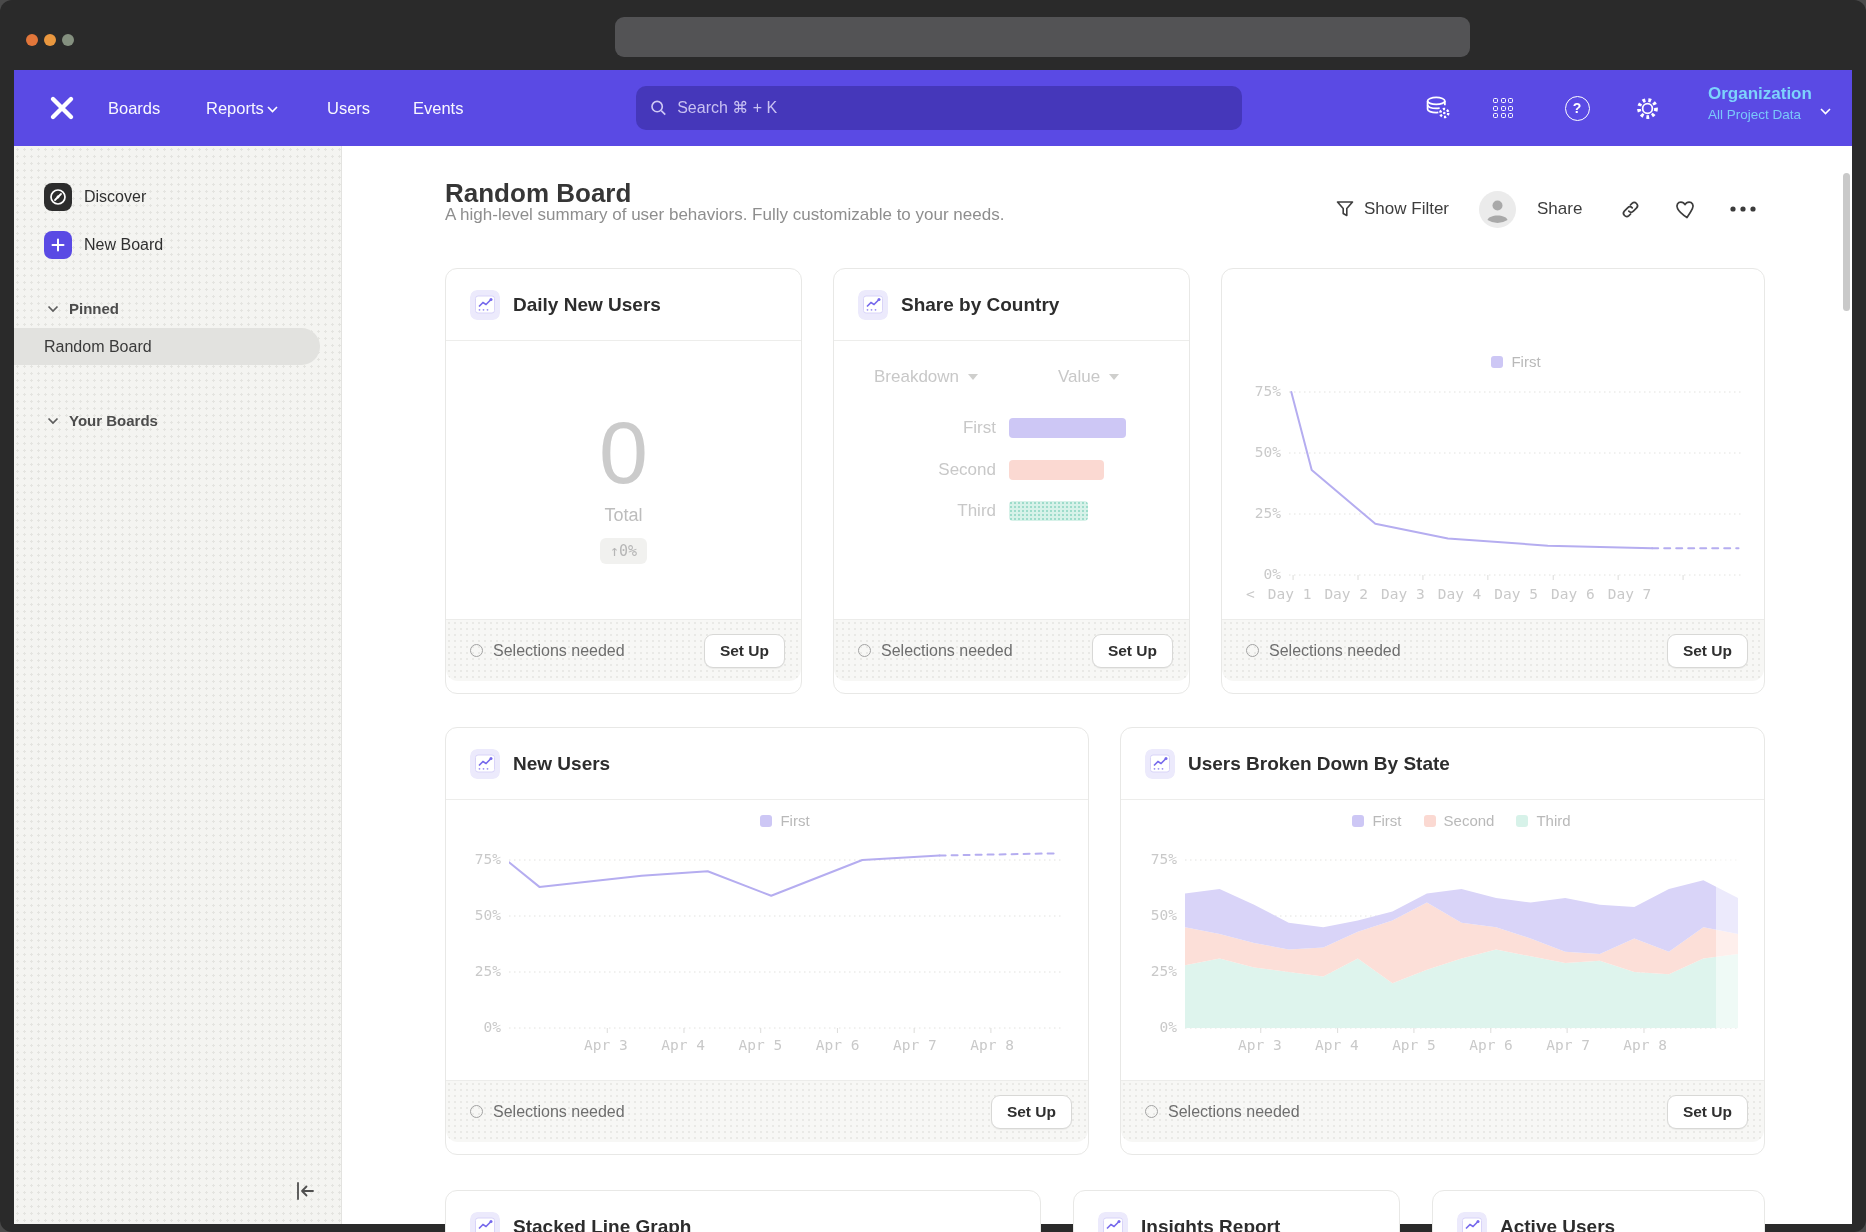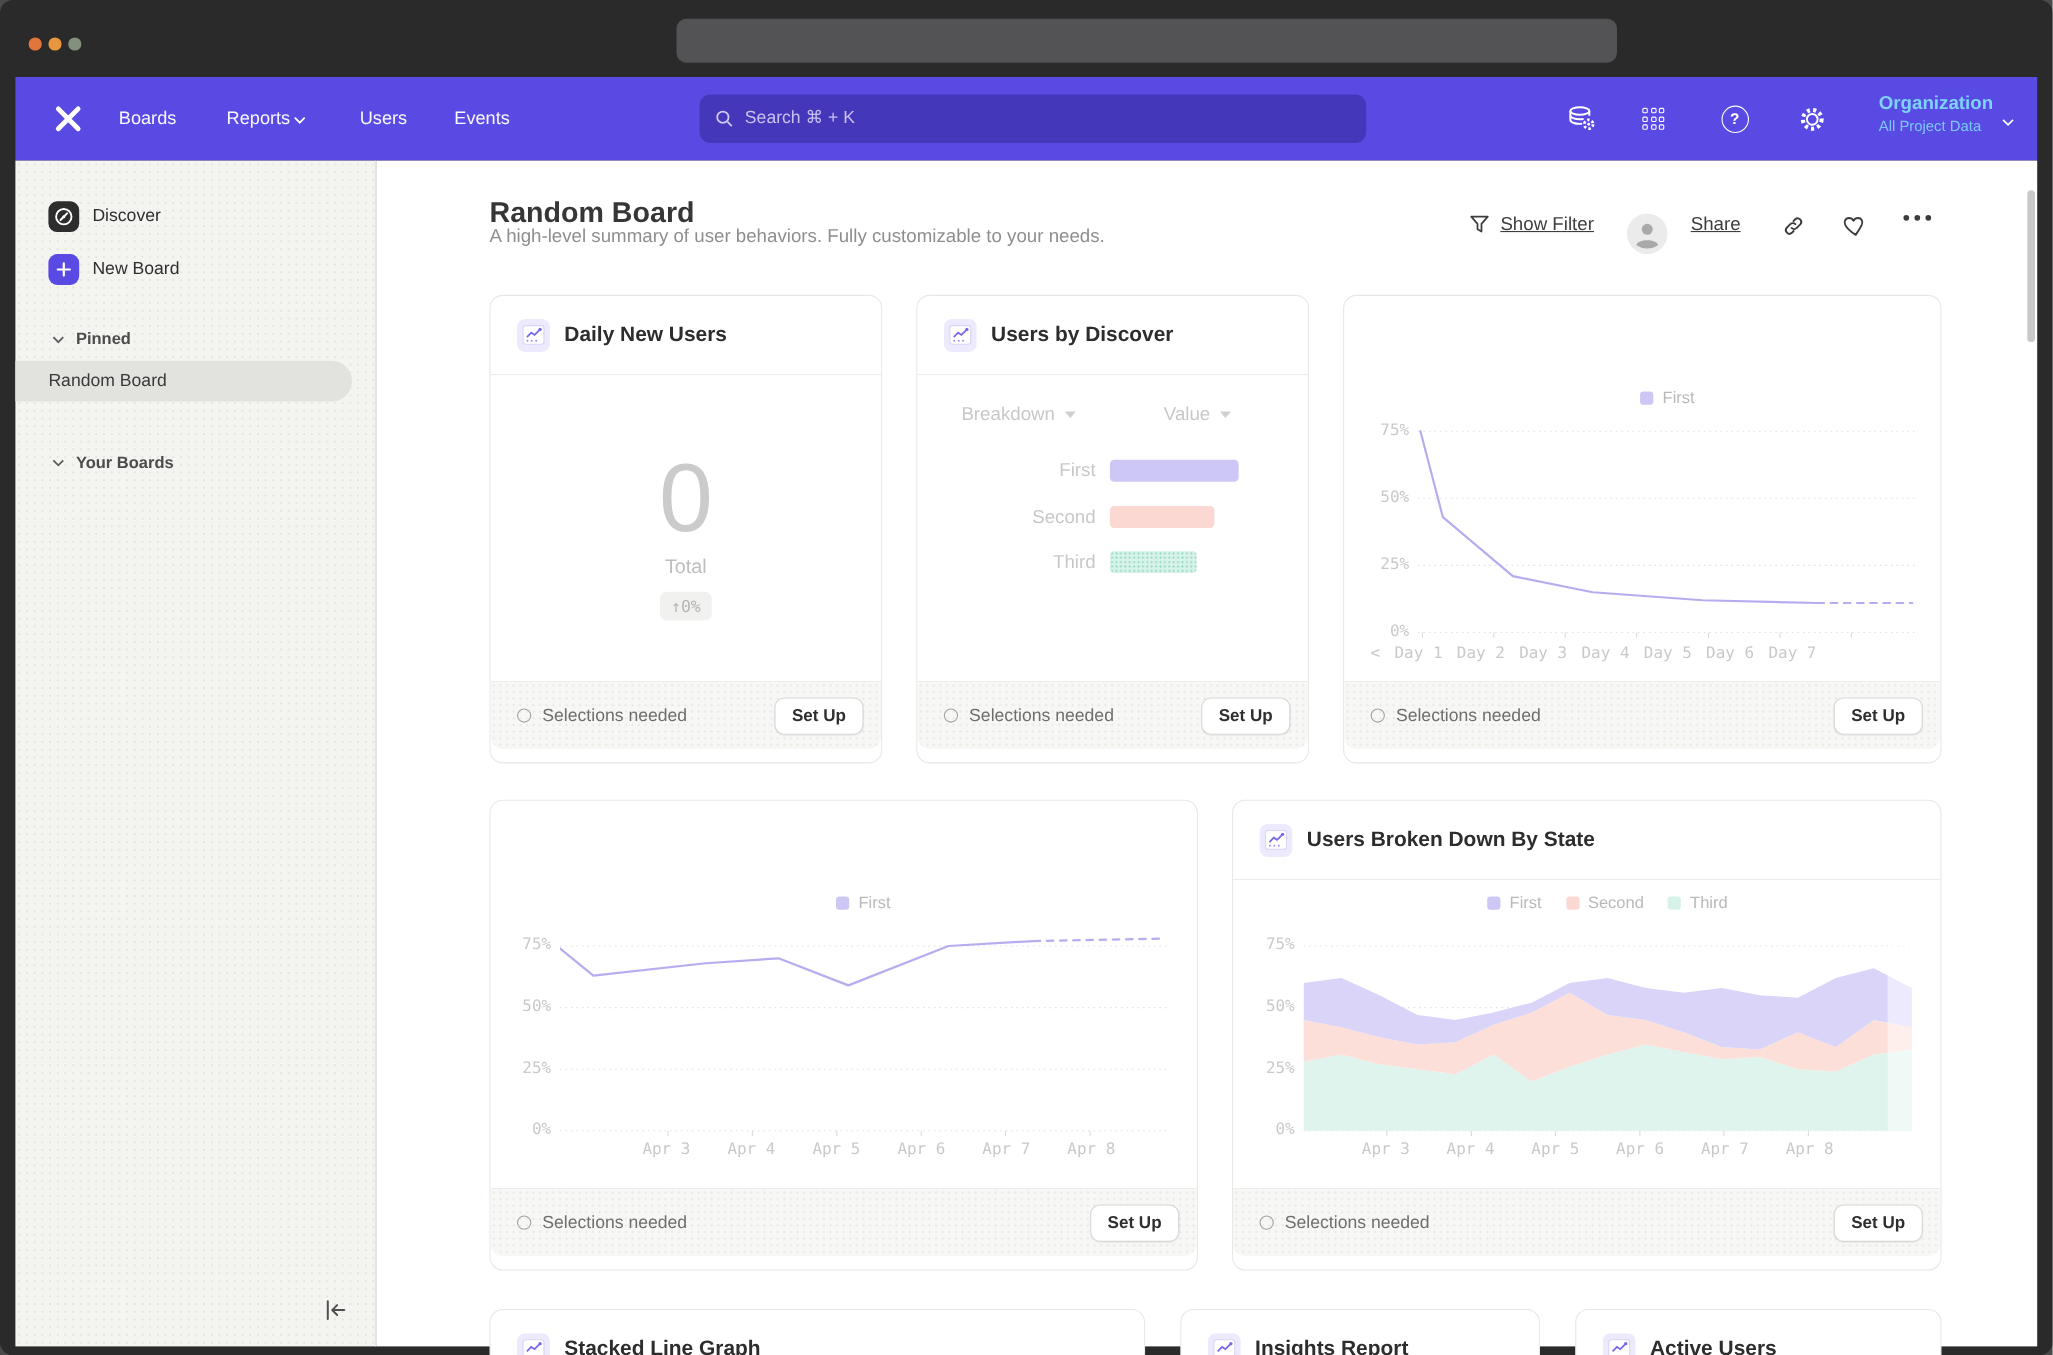--- a/index.html
+++ b/index.html
@@ -36,21 +36,21 @@
   .sb-item { position:absolute; display:flex; align-items:center; cursor:default; }
   .sb-label { font-size:16px; color:#2f2f2f; font-weight:500; }
   .sb-section { font-size:15px; color:#4c4c4c; font-weight:600; }
   .sb-selected { position:absolute; left:0; top:182px; width:306px; height:37px; background:#e2e2df; border-radius:0 19px 19px 0; display:flex; align-items:center; }
   .iconbox { width:28px; height:28px; border-radius:8px; display:flex; align-items:center; justify-content:center; }
 
   
   .main { position:absolute; left:342px; top:146px; width:1510px; height:1078px; background:#fff; }
   .page-title { position:absolute; left:103px; top:32px; font-size:26px; font-weight:700; color:#363636; }
   .page-sub { position:absolute; left:103px; top:59px; font-size:17px; color:#8e8e8e; }
-  .hact { position:absolute; top:48px; height:30px; display:flex; color:#3d3d3d; font-size:17px; cursor:default;text-decoration:underline; }
+  .hact { position:absolute; top:48px; height:30px; display:flex; align-items:center; color:#3d3d3d; font-size:17px; cursor:default; }
   .scroll-thumb { position:absolute; left:1501px; top:27px; width:7px; height:138px; border-radius:4px; background:#c9c9c9; }
 
   
   .card { position:absolute; background:#fff; border:1px solid #e8e8e6; border-radius:12px; }
   .card-head { position:absolute; left:0; top:0; right:0; height:72px; border-bottom:1px solid #ededeb; display:flex; align-items:center; }
   .card-icon { position:absolute; left:24px; top:21px; width:30px; height:30px; border-radius:7px; }
   .card-title { position:absolute; left:67px; font-size:19px; font-weight:700; color:#2d2d2d; }
   .card-footer { position:absolute; left:0; right:0; bottom:12px; height:62px;
     background-color:#f7f7f5;
     background-image:radial-gradient(#e9e9e6 1px, transparent 1.1px);
@@ -274,21 +274,21 @@
       <div class="card-head">
         <svg class="card-icon" viewBox="0 0 30 30">
           <rect width="30" height="30" rx="7" fill="#eceafc"></rect>
           <rect x="5.5" y="6" width="19" height="17" rx="2.5" fill="#fff" stroke="#d9d4f8"></rect>
           <path d="M9 16.5 L13 12.5 L16 14.5 L21 9.5" stroke="#7568ec" stroke-width="1.6" fill="none"></path>
           <circle cx="21" cy="9.5" r="1.5" fill="#7568ec"></circle>
           <circle cx="9.5" cy="19.8" r=".9" fill="#9a8ff2"></circle>
               <circle cx="13.5" cy="19.8" r=".9" fill="#9a8ff2"></circle>
               <circle cx="17.5" cy="19.8" r=".9" fill="#9a8ff2"></circle>
         </svg>
-        <span class="card-title">Users by Discover</span>
+        <span class="card-title">Share by Country</span>
       </div>
       <div class="dd" style="left:40px;top:98px">
         <span>Breakdown</span>
             <span class="caret"></span>
       </div>
       <div class="dd" style="left:224px;top:98px">
         <span>Value</span>
             <span class="caret"></span>
       </div>
       <span class="bar-row-label" style="top:149px">First</span>
@@ -339,20 +339,32 @@
         <span>Day 7</span>
       </div>
       <div class="card-footer">
         <span class="status-circle"></span>
         <span class="status-text">Selections needed</span>
         <button class="setup-btn">Set Up</button>
       </div>
     </div>
 
     <div class="card" style="left:103px;top:581px;width:644px;height:428px">
+      <div class="card-head">
+        <svg class="card-icon" viewBox="0 0 30 30">
+          <rect width="30" height="30" rx="7" fill="#eceafc"></rect>
+          <rect x="5.5" y="6" width="19" height="17" rx="2.5" fill="#fff" stroke="#d9d4f8"></rect>
+          <path d="M9 16.5 L13 12.5 L16 14.5 L21 9.5" stroke="#7568ec" stroke-width="1.6" fill="none"></path>
+          <circle cx="21" cy="9.5" r="1.5" fill="#7568ec"></circle>
+          <circle cx="9.5" cy="19.8" r=".9" fill="#9a8ff2"></circle>
+              <circle cx="13.5" cy="19.8" r=".9" fill="#9a8ff2"></circle>
+              <circle cx="17.5" cy="19.8" r=".9" fill="#9a8ff2"></circle>
+        </svg>
+        <span class="card-title">New Users</span>
+      </div>
       <div class="legend" style="left:63px;top:84px;width:552px">
         <span class="swatch sw-first"></span>
         <span>First</span>
       </div>
       <span class="ylab mono" style="left:5px;top:123px;width:50px">75%</span>
       <span class="ylab mono" style="left:5px;top:179px;width:50px">50%</span>
       <span class="ylab mono" style="left:5px;top:235px;width:50px">25%</span>
       <span class="ylab mono" style="left:5px;top:291px;width:50px">0%</span>
       <svg id="svg-new-users" style="position:absolute;left:63px;top:102px" width="552" height="212">
             <line x1="0" y1="30" x2="552" y2="30" stroke="#e2e2df" stroke-width="1" stroke-dasharray="1.5 3.5"></line>

